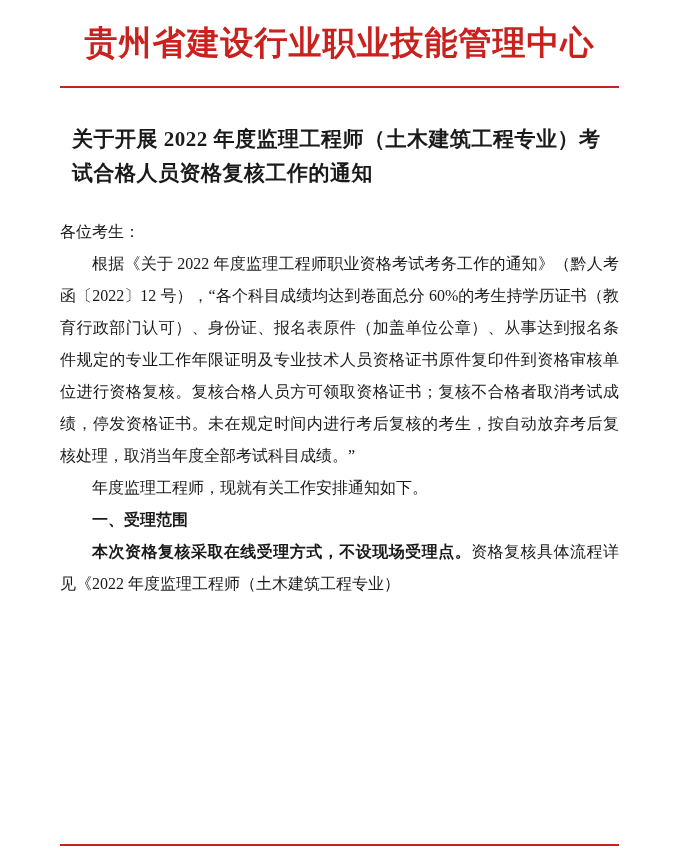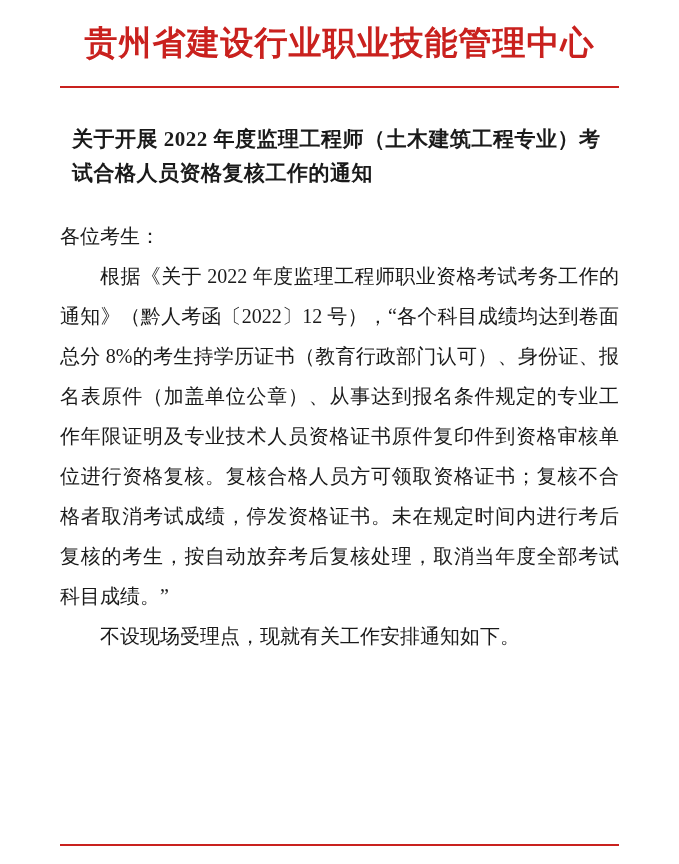--- a/index.html
+++ b/index.html
@@ -45,21 +45,21 @@
     margin-top: 34px;
     font-size: 21px;
     font-weight: bold;
     line-height: 1.62;
     text-align: left;
     letter-spacing: 0.5px;
     padding: 0 12px;
   }
   .body-text {
     margin-top: 26px;
-    font-size: 20px;
+    font-size: 16px;
     line-height: 2.0;
     text-align: justify;
     text-justify: inter-ideograph;
   }
   .para {
     margin: 0;
     text-indent: 2em;
   }
   .para.no-indent {
     text-indent: 0;
@@ -89,25 +89,27 @@
     <div class="masthead-title">贵州省建设行业职业技能管理中心</div>
     <div class="masthead-rule"></div>
   </div>
 
   <div class="doc-title">关于开展 2022 年度监理工程师（土木建筑工程专业）考试合格人员资格复核工作的通知</div>
 
   <div class="body-text">
 
     <p class="para no-indent">各位考生：</p>
 
-    <p class="para">根据《关于 2022 年度监理工程师职业资格考试考务工作的通知》（黔人考函〔2022〕12 号），“各个科目成绩均达到卷面总分 8%的考生持学历证书（教育行政部门认可）、身份证、报名表原件（加盖单位公章）、从事达到报名条件规定的专业工作年限证明及专业技术人员资格证书原件复印件到资格审核单位进行资格复核。复核合格人员方可领取资格证书；复核不合格者取消考试成绩，停发资格证书。未在规定时间内进行考后复核的考生，按自动放弃考后复核处理，取消当年度全部考试科目成绩。”</p>
+    <p class="para">根据《关于 2022 年度监理工程师职业资格考试考务工作的通知》（黔人考函〔2022〕12 号），“各个科目成绩均达到卷面总分 60%的考生持学历证书（教育行政部门认可）、身份证、报名表原件（加盖单位公章）、从事达到报名条件规定的专业工作年限证明及专业技术人员资格证书原件复印件到资格审核单位进行资格复核。复核合格人员方可领取资格证书；复核不合格者取消考试成绩，停发资格证书。未在规定时间内进行考后复核的考生，按自动放弃考后复核处理，取消当年度全部考试科目成绩。”</p>
 
-    <p class="para">不设现场受理点，现就有关工作安排通知如下。</p>
+    <p class="para">年度监理工程师，现就有关工作安排通知如下。</p>
+
+    <p class="para heading">一、受理范围</p>
 
 
 
-
+    <p class="para"><span class="bold-inline">本次资格复核采取在线受理方式，不设现场受理点。</span><span>资格复核具体流程详见《2022 年度监理工程师（土木建筑工程专业）</span></p>
 
   </div>
 
   <div class="footer-rule"></div>
 
 </div>
 
 </body></html>

